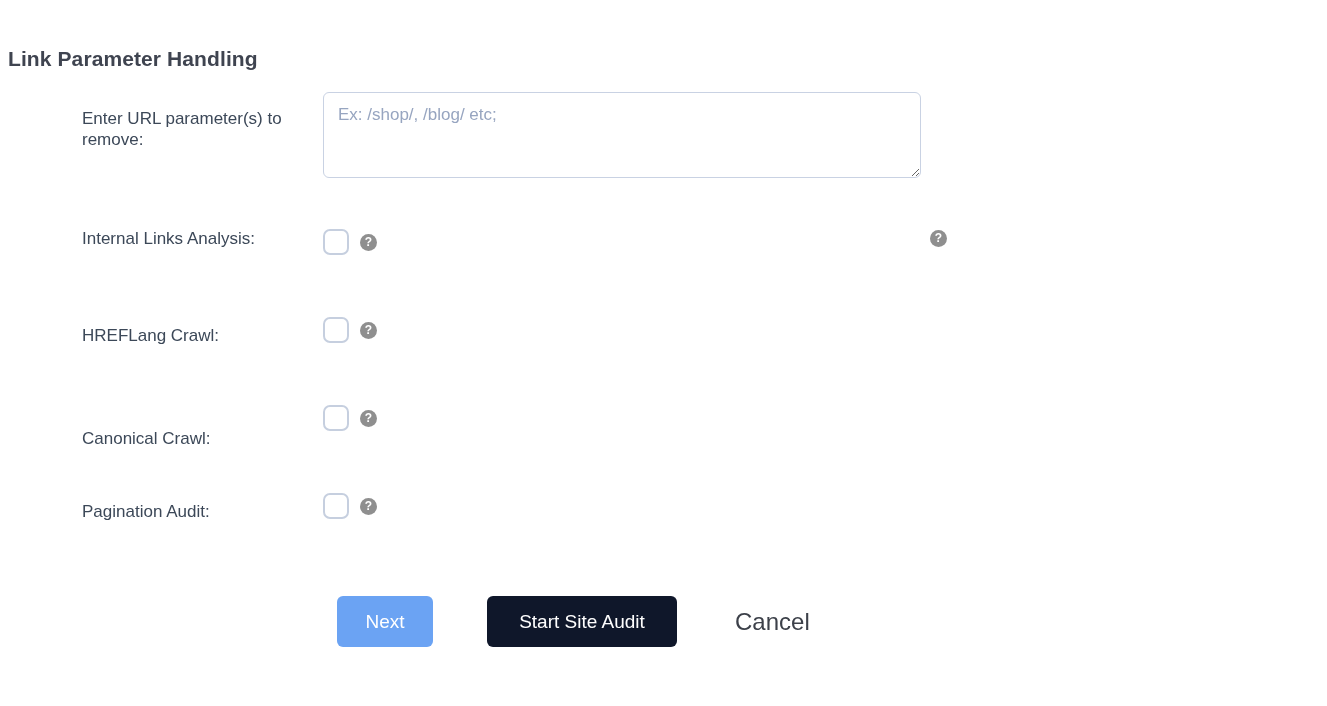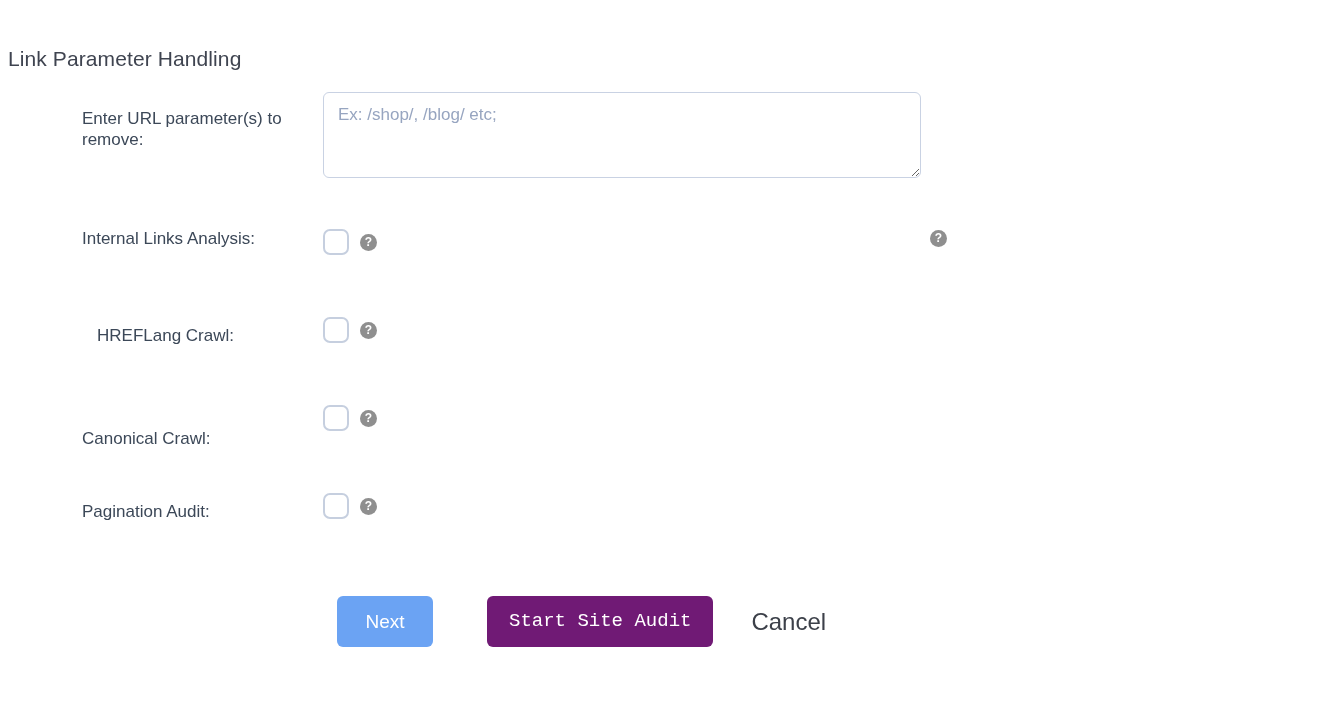--- a/index.html
+++ b/index.html
@@ -14,21 +14,21 @@
     color: #3c4858;
     overflow: hidden;
     position: relative;
   }
 
   .page-title {
     position: absolute;
     left: 8px;
     top: 33px;
     font-size: 21px;
-    font-weight: normal;
+    font-weight: bold;
     color: #3f4450;
     letter-spacing: 0.1px;
     white-space: nowrap;
   }
 
   .form {
     position: absolute;
     left: 0;
     top: 92px;
     width: 1327px;
@@ -117,21 +117,21 @@
     box-sizing: border-box;
     border: 2px solid #c6cfdf;
     border-radius: 7px;
     background: #ffffff;
     display: inline-block;
   }
 
   #row-internal-links .row-label { top: 0px; }
   #row-internal-links .row-control { top: 1px; }
 
-  #row-hreflang .row-label { top: 9px; margin-left: 15px; }
+  #row-hreflang .row-label { top: 9px; }
   #row-hreflang .row-control { top: 1px; }
 
   #row-canonical .row-label { top: 24px; }
   #row-canonical .row-control { top: 1px; }
 
   #row-pagination .row-label { top: 9px; }
   #row-pagination .row-control { top: 1px; }
 
   
   .button-row {
@@ -154,23 +154,23 @@
     height: 51px;
     line-height: 51px;
     white-space: nowrap;
   }
   .btn-next {
     background: #6ba3f3;
     min-width: 96px;
     margin-right: 22px;
   }
   .btn-audit {
-    background: #701a75;
+    background: #0f172a;
     min-width: 190px;
-    font-family: Liberation Mono, monospace;
+    margin-right: 20px;
   }
   .btn-cancel {
     background: transparent;
     border: none;
     color: #3c4049;
     font-size: 24px;
     font-family: "Liberation Sans", sans-serif;
     cursor: pointer;
     padding: 0 6px;
     height: 51px;

